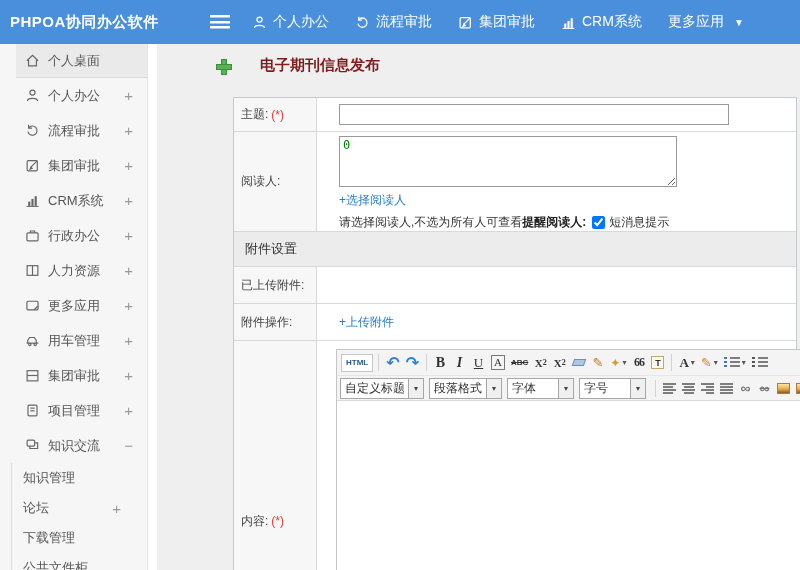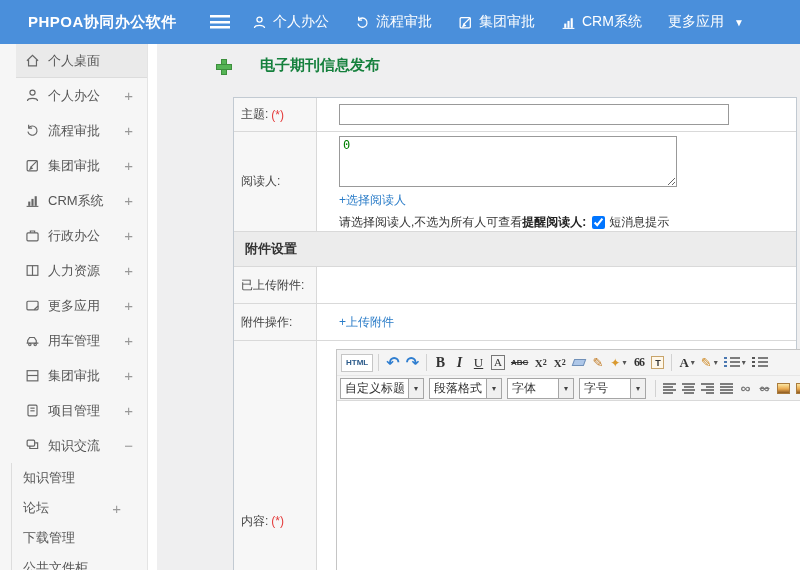--- a/index.html
+++ b/index.html
@@ -2,21 +2,21 @@
 <html><head>
 <meta charset="utf-8">
 <style>
   * { margin:0; padding:0; box-sizing:border-box; }
   html,body { width:800px; height:570px; }
   body { font-family:"Liberation Sans","DejaVu Sans",sans-serif; background:#fff; }
   #app { position:relative; width:800px; height:570px; overflow:hidden; background:#fff; }
 
   
   #topbar { position:absolute; left:0; top:0; width:800px; height:44px; background:#4a8fdb; color:#fff; }
-  #logo { position:absolute; left:10px; top:0; height:44px; display:flex; align-items:center; font-size:15px; font-weight:bold; letter-spacing:.5px; cursor:pointer;margin-left:18px; }
+  #logo { position:absolute; left:10px; top:0; height:44px; display:flex; align-items:center; font-size:15px; font-weight:bold; letter-spacing:.5px; cursor:pointer; }
   #hamburger { position:absolute; left:210px; top:15px; width:20px; height:14px; cursor:pointer;
     background-image:linear-gradient(#fff,#fff),linear-gradient(#fff,#fff),linear-gradient(#fff,#fff);
     background-repeat:no-repeat; background-size:20px 2.5px; background-position:0 0,0 5.5px,0 11px; }
   #topnav { position:absolute; left:252px; top:0; height:44px; display:flex; align-items:center; gap:26px; }
   .nav-item { display:flex; align-items:center; gap:6px; font-size:14px; cursor:pointer; white-space:nowrap; }
   .nav-item svg { display:block; }
   .icon14 { width:15px; height:15px; color:inherit; }
   .nav-caret { font-size:10px; margin-left:4px; }
 
   
@@ -28,39 +28,39 @@
   .side-toggle { margin-left:auto; color:#999; font-size:15px; font-weight:300; }
   #subnav { margin-left:11px; border-left:1px solid #ddd; }
   .sub-item { height:30px; display:flex; align-items:center; padding:0 26px 0 11px; font-size:13px; color:#555; cursor:pointer; }
 
   
   #content { position:absolute; left:157px; top:44px; width:643px; height:526px; background:#efeff0; }
   #title-row { position:absolute; left:59px; top:12px; display:flex; align-items:center; }
   #plus-ico { position:relative; width:14px; height:14px; margin-right:2px; }
   #plus-ico::before { content:""; position:absolute; left:5px; top:0; width:4px; height:14px; background:#55b455; border:1px solid #3d8f3d; }
   #plus-ico::after { content:""; position:absolute; left:0; top:5px; width:14px; height:4px; background:#55b455; border:1px solid #3d8f3d; }
-  #page-title { font-size:15px; font-weight:bold; color:#15803d;padding-left:28px; }
+  #page-title { font-size:15px; font-weight:bold; color:#7f1d1d;padding-left:28px; }
 
   
   #form { position:absolute; left:76px; top:53px; width:564px; border:1px solid #c2cad2; background:#fff; }
   .frow { display:flex; border-bottom:1px solid #d9d9d9; background:#fff; }
   .lcell { width:83px; flex-shrink:0; background:#f7f7f7; border-right:1px solid #d9d9d9; display:flex; align-items:center; padding-left:7px; font-size:12px; color:#444; }
   .req { color:#e43b3b; margin-left:3px; font-size:12px; }
   .vcell { flex:1; }
   #row-subject { height:34px; }
   #row-subject .vcell { display:flex; align-items:center; padding-left:22px; }
   #subject-input { width:390px; height:21px; border:1px solid #999; font-size:12px; padding:0 3px; outline:none; }
   #row-readers { height:100px; }
   #row-readers .vcell { padding:4px 0 0 22px; display:flex; flex-direction:column; align-items:flex-start; }
   #readers-textarea { width:338px; height:53px; border:1px solid #999; font-size:12px; padding:1px 3px; color:#008000; resize:both; outline:none; }
   .blue-link { color:#2a7cc8; font-size:12px; text-decoration:none; margin-top:5px; display:inline-block; cursor:pointer; }
   #readers-hintline { margin-top:5px; font-size:12px; color:#333; display:flex; align-items:center; }
   #remind-label { font-weight:bold; color:#222; }
   #sms-checkbox { margin:0 4px 0 6px; width:13px; height:13px; }
-  #row-attach-head { height:35px; background:#ececec; display:flex; align-items:center; padding-left:11px; font-size:13px; font-weight:bold; color:#333; }
+  #row-attach-head { height:35px; background:#ececec; display:flex; align-items:center; padding-left:11px; font-size:13px; font-weight:normal; color:#333; }
   #row-uploaded { height:37px; }
   #row-op { height:37px; }
   #row-op .vcell { display:flex; align-items:center; padding-left:22px; }
   #row-op .blue-link { margin-top:0; }
   #row-content { height:360px; border-bottom:none; }
 
   
   #editor { margin:8px 0 0 19px; width:480px; border:1px solid #c5c5c5; background:#fff; }
   .tb-row { background:#f4f4f4; display:flex; align-items:center; padding:2px 3px; height:25px; }
   .tb-row + .tb-row { border-top:1px solid #e6e6e6; }

